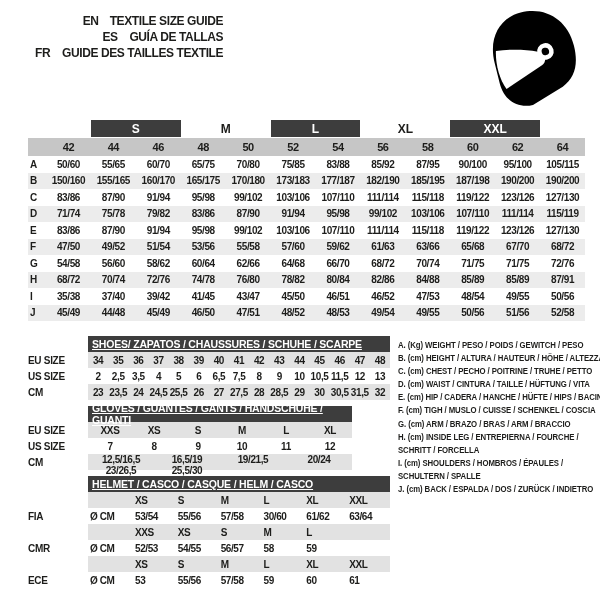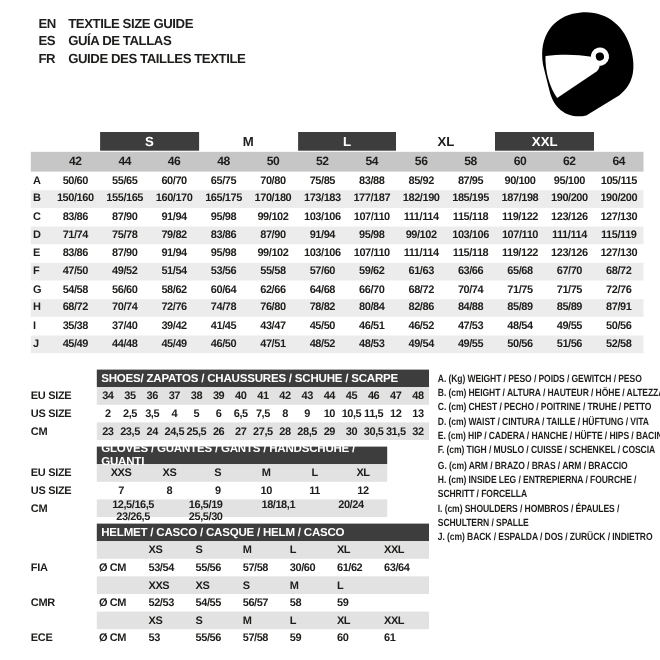--- a/index.html
+++ b/index.html
@@ -1,21 +1,21 @@
 <!DOCTYPE html>
 <html style="--dark: #3d3d3d; --band: #c6c6c6; --alt: #ececec; --lowband: #e2e2e2;"><head>
 <meta charset="utf-8">
 <style>
   html,body{margin:0;padding:0;background:#fff;}
   .page{position:relative;width:600px;height:600px;background:#ffffff;overflow:hidden;
         font-family:"Liberation Sans",sans-serif;color:#1d1d1b;}
 
   
   .lang-header{position:absolute;left:35px;top:13px;}
-  .lang-line{display:flex;font-size:12px;font-weight:bold;letter-spacing:-0.4px;line-height:16px;}
+  .lang-line{display:flex;font-size:12px;font-weight:bold;letter-spacing:-0.4px;line-height:16px;justify-content:flex-end;}
   .lang-code{width:27px;flex:0 0 27px;}
 
   
   .helmet-icon{position:absolute;left:473px;top:6px;}
 
   
   .main-table{position:absolute;left:28px;top:120px;width:557px;}
   .grid13{display:grid;grid-template-columns:18px repeat(12,1fr);}
   .group-row{height:17px;}
   .grp{display:flex;align-items:center;justify-content:center;font-size:12px;font-weight:bold;grid-column:span 2;}
@@ -29,21 +29,21 @@
   .cell{display:flex;align-items:center;justify-content:center;font-size:10px;font-weight:bold;
         letter-spacing:-0.4px;white-space:nowrap;overflow:visible;}
   .cell.letter{justify-content:flex-start;padding-left:2px;}
 
   
   .section{position:absolute;left:28px;display:flex;}
   .side-labels{width:60px;flex:0 0 60px;padding-top:16px;box-sizing:border-box;}
   .side-label{height:16px;display:flex;align-items:center;font-size:10px;font-weight:bold;letter-spacing:-0.3px;}
   .tblbox{flex:0 0 auto;}
   .bar{height:16px;background:var(--dark,#3d3d3d);color:#fff;display:flex;align-items:center;
-       padding-left:4px;font-size:10.5px;font-weight:bold;letter-spacing:-0.2px;box-sizing:border-box;}
+       padding-left:4px;font-size:10.5px;font-weight:bold;letter-spacing:-0.2px;box-sizing:border-box;text-decoration:underline;}
   .srow{height:16px;display:grid;}
   .srow.gray{background:var(--lowband,#e2e2e2);}
   .srow .cell{font-size:10px;}
   .helmet-tbl .cell{justify-content:flex-start;padding-left:2px;}
 
   
   .legend{position:absolute;left:398px;top:338px;transform:scaleX(0.82);transform-origin:left top;}
   .legend-line{font-size:9.5px;font-weight:bold;line-height:13.1px;white-space:nowrap;letter-spacing:-0.1px;}
 </style>
 </head>
@@ -338,21 +338,21 @@
             <div class="cell">7</div>
             <div class="cell">8</div>
             <div class="cell">9</div>
             <div class="cell">10</div>
             <div class="cell">11</div>
             <div class="cell">12</div>
           </div>
           <div class="srow gray" style="grid-template-columns:repeat(4,1fr)">
             <div class="cell">12,5/16,5</div>
             <div class="cell">16,5/19</div>
-            <div class="cell">18/18,1</div>
+            <div class="cell">19/21,5</div>
             <div class="cell">20/24</div>
             <div class="cell">23/26,5</div>
             <div class="cell">25,5/30</div>
           </div>
         </div>
     </div>
   </div>
 
   <div class="section" style="top:476px">
     <div class="side-labels" id="helmet-labels">

